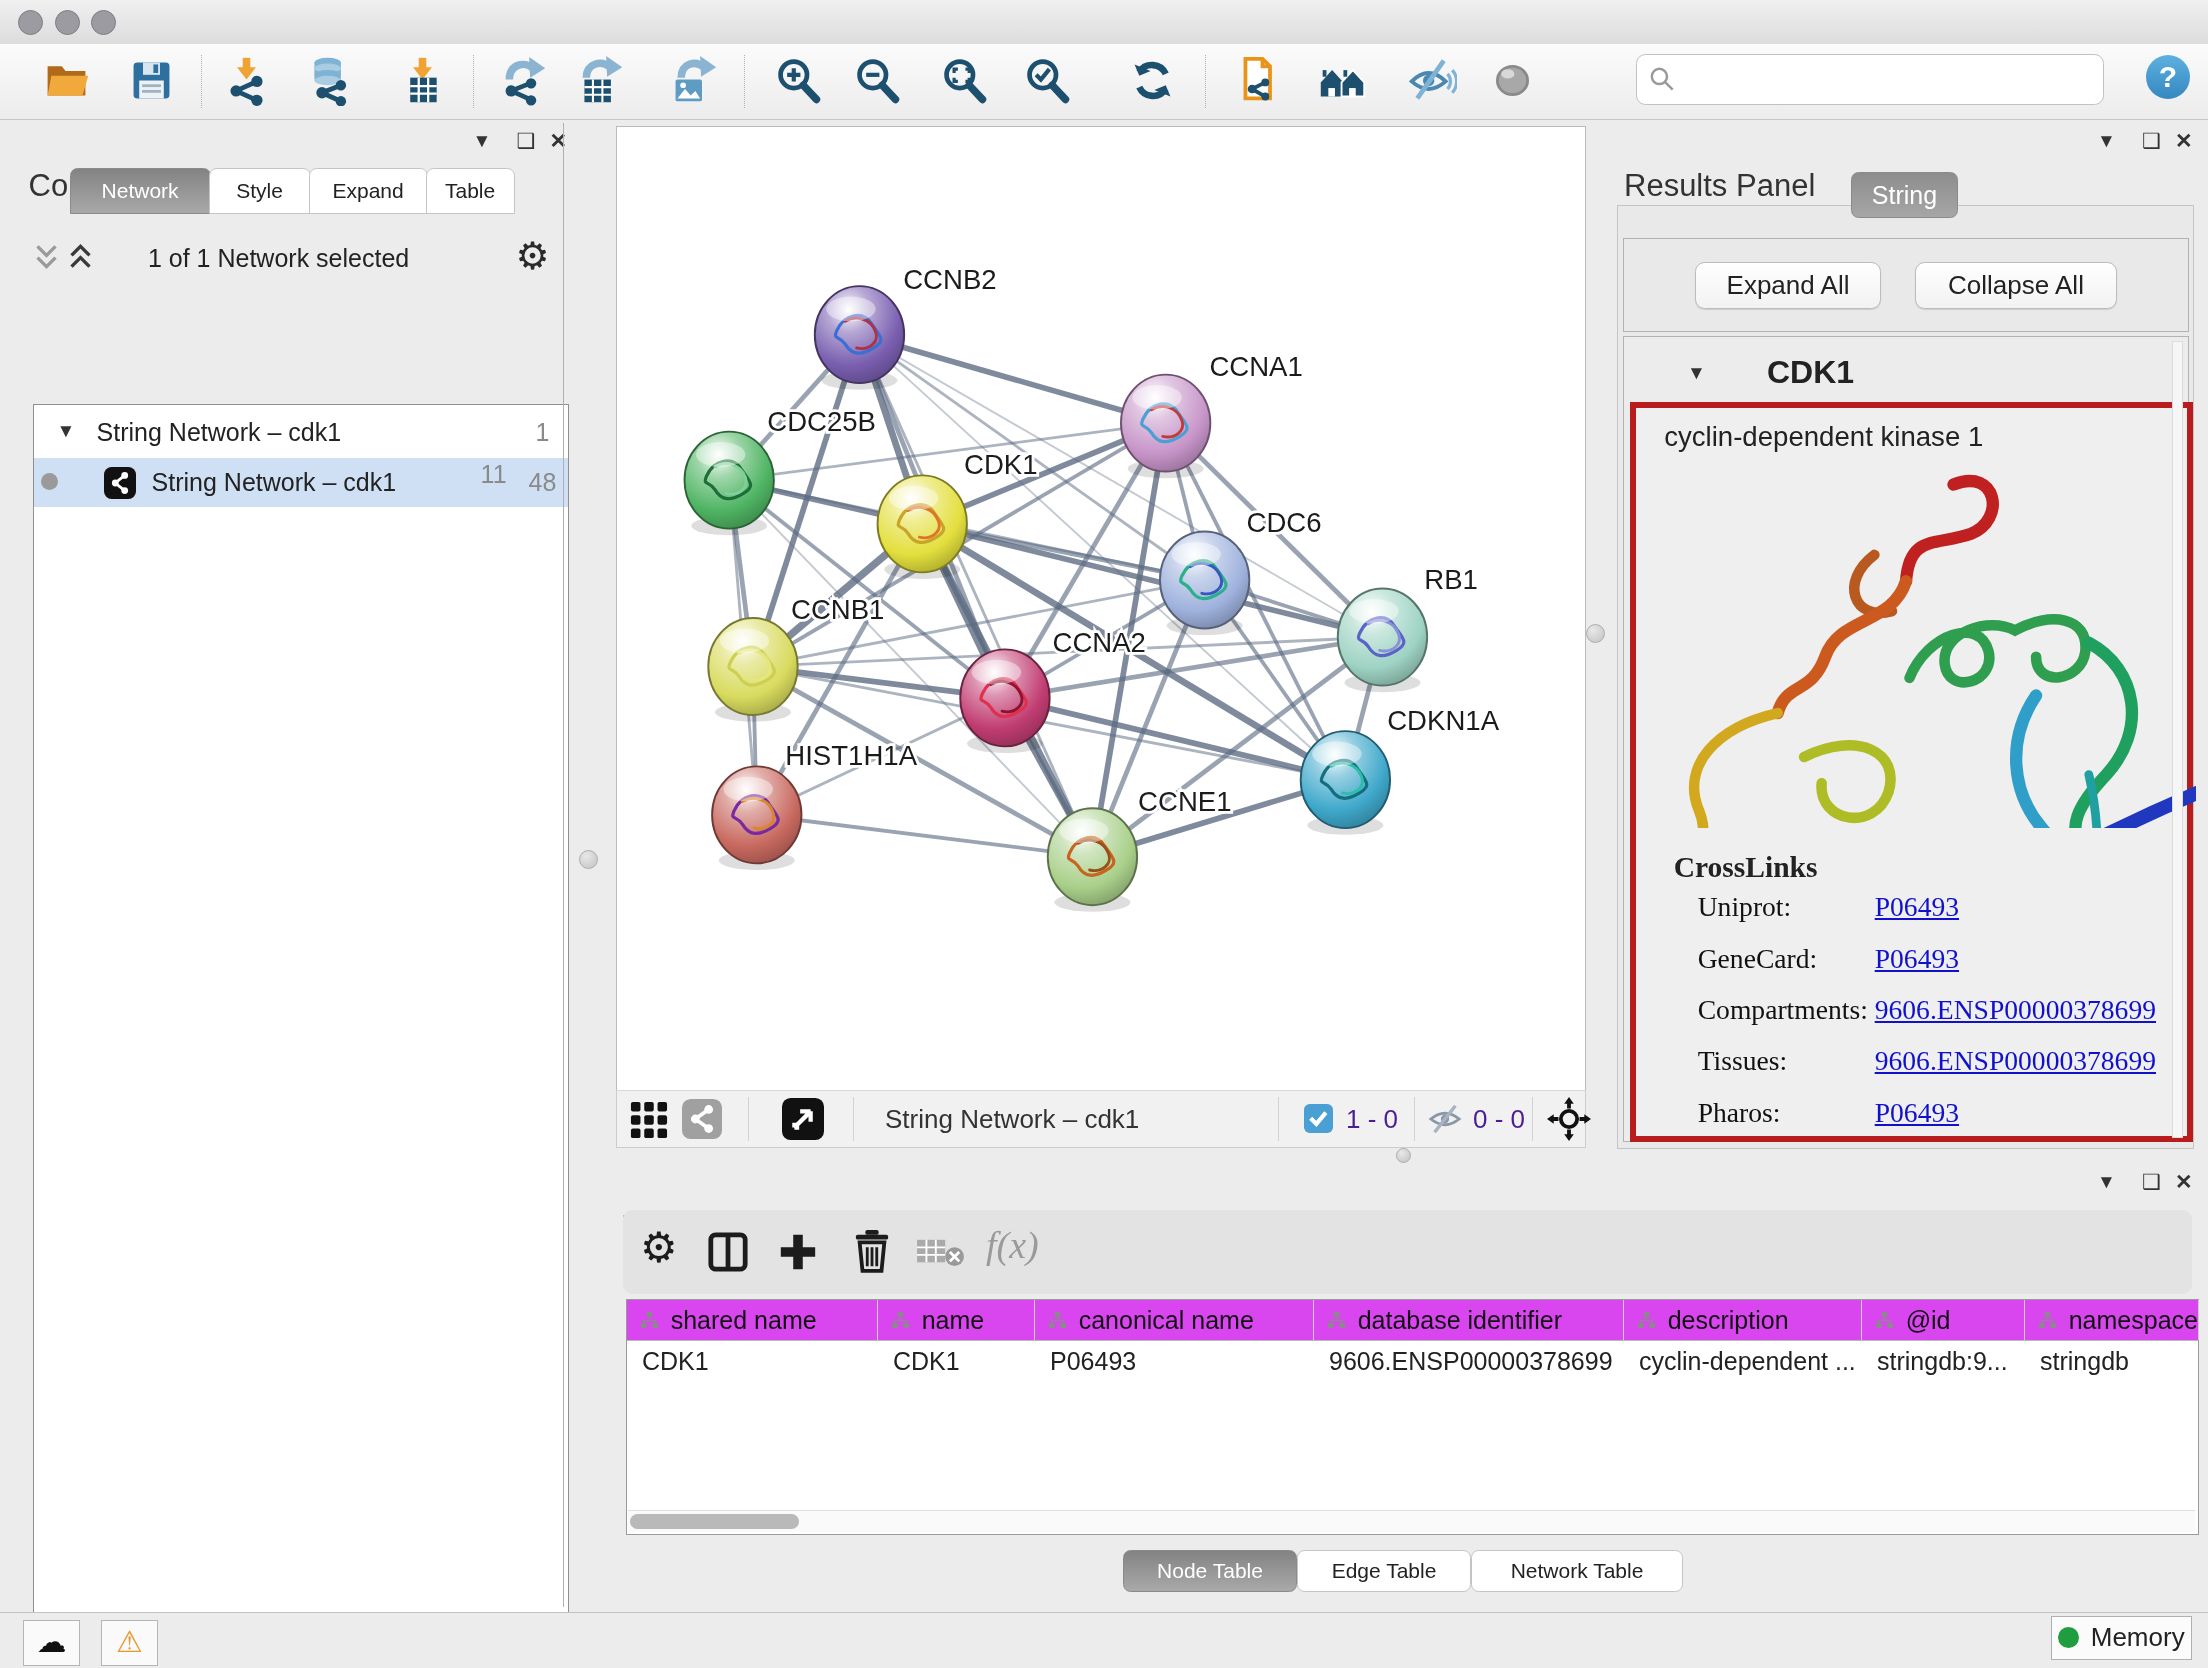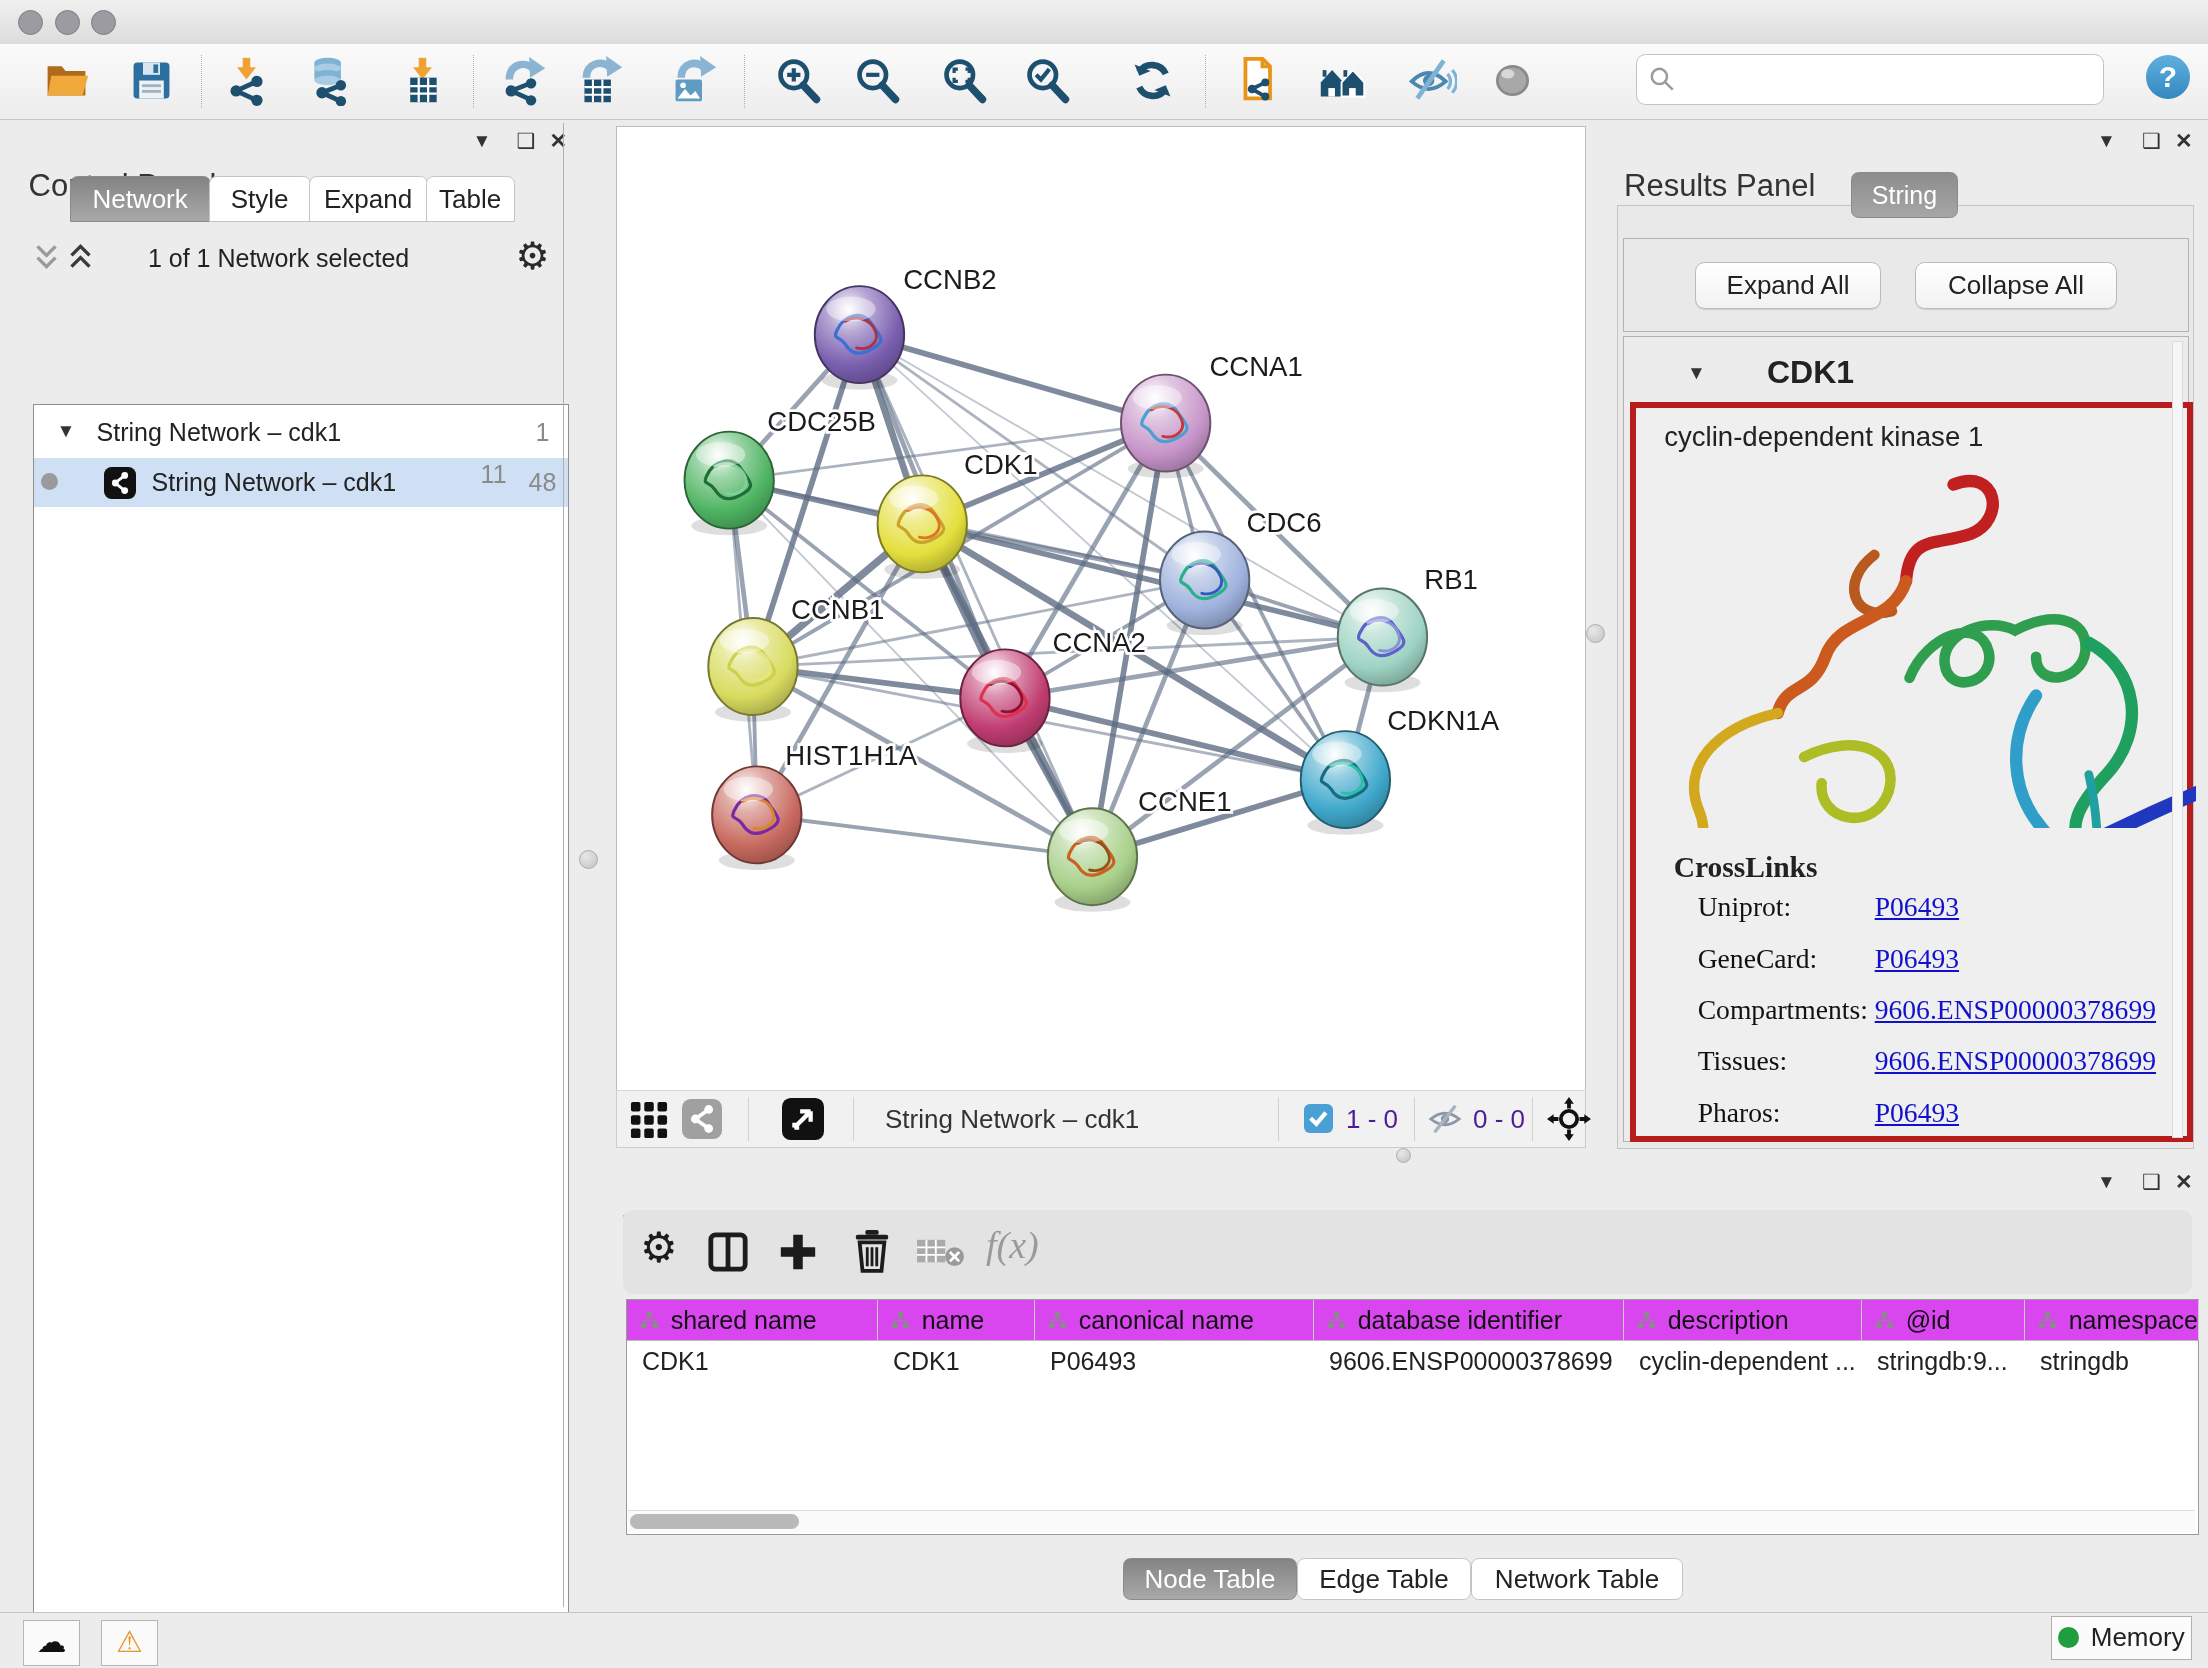--- a/index.html
+++ b/index.html
@@ -20,22 +20,22 @@
   .tsep{top:10.5px;width:0;height:53px;border-left:1.9px dotted #b0b0b0;}
   .searchbox{left:1636px;top:9.5px;width:466px;height:49px;background:#fff;
     border:1.9px solid #c2c2c2;border-radius:9.5px;}
   .searchbox svg{position:absolute;left:11.4px;top:10.5px;}
   .helpbtn{left:2146px;top:11.4px;width:44px;height:44px;border-radius:50%;
     background:linear-gradient(#5fb0e0,#3388c0);color:#fff;font-size:30px;font-weight:bold;
     text-align:center;line-height:44px;}
   
   .panel-title{font-size:31px;color:#333;margin-top:40px;}
   .panelctl{font-size:21px;color:#333;}
-  .tab{border:1px solid #c4c4c4;background:#fff;text-align:center;font-size:26px;
-       border-radius:7.6px 7.6px 0 0;line-height:44px;margin-top:8px;}
+  .tab{border:1px solid #c4c4c4;background:#fff;text-align:center;font-size:21px;
+       border-radius:7.6px 7.6px 0 0;line-height:44px;}
   .tab.sel{background:linear-gradient(#838383,#a9a9a9);color:#fff;border-color:#8a8a8a;}
   
   .listbox{left:25px;top:281px;width:534px;height:1294px;background:#fff;border:1.9px solid #8f8f8f;}
   .treerow{position:absolute;left:0;width:100%;height:49px;font-size:25px;}
   .treerow .cnt{color:#8a8a8a;}
   .row-sel{background:#cfe0f5;}
   .sharebox{width:32px;height:32px;border-radius:7.6px;background:#111;display:inline-block;}
   
   .canvas{left:616px;top:126px;width:968px;height:963px;background:#fff;border:1px solid #bbb;}
   .navbar{left:616px;top:1090px;width:968px;height:56px;background:#f1f1f1;

